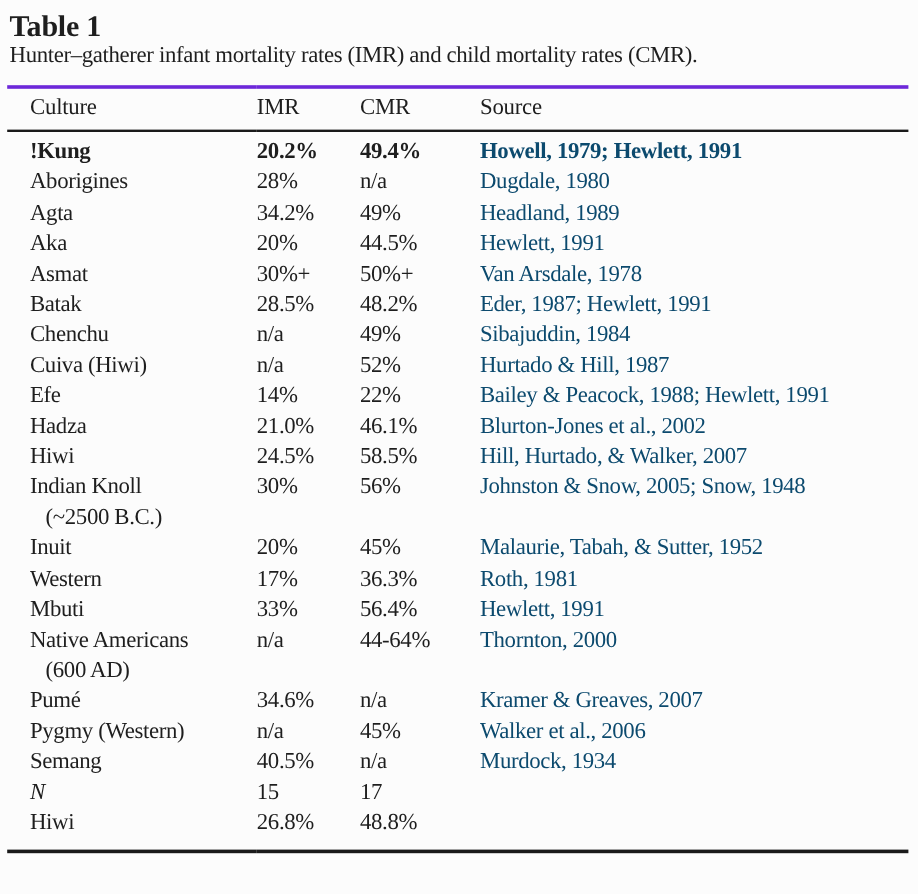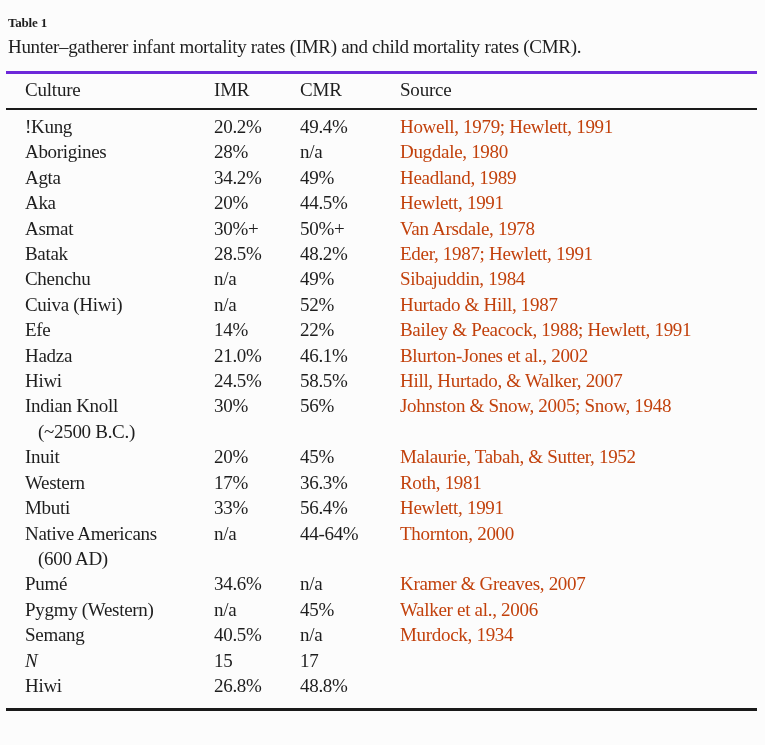--- a/index.html
+++ b/index.html
@@ -5,21 +5,21 @@
   html, body { margin: 0; padding: 0; }
   body {
     width: 765px; height: 745px;
     background: #fcfcfc;
     color: #1e1e1e;
     font-family: "Liberation Serif", "DejaVu Serif", serif;
     overflow: hidden;
   }
   .sheet { box-sizing: border-box; width: 765px; height: 745px; padding: 11px 6px 0 6px; }
   .table-title {
-    font-size: 13px; font-weight: bold; line-height: 23px;
+    font-size: 25px; font-weight: bold; line-height: 23px;
     margin: 0 0 1px 2px; letter-spacing: -0.2px;
   }
   .table-caption {
     font-size: 19px; line-height: 24px; margin: 0 0 12px 2px; letter-spacing: -0.3px;
   }
   table.mortality {
     border-collapse: collapse; table-layout: fixed;
     width: 751px;
     border-top: 3px solid #6d28d9;
     border-bottom: 3px solid #1a1a1a;
@@ -33,28 +33,28 @@
     font-weight: normal; text-align: left;
     padding: 5px 0 7px 0;
     border-bottom: 2px solid #1a1a1a;
     letter-spacing: -0.2px;
   }
   thead th.col-culture { padding-left: 19px; }
   tbody td {
     padding: 0; vertical-align: top;
     line-height: 25.4px; letter-spacing: -0.3px;
   }
-  tbody tr:first-child td { padding-top: 4px; }
+  tbody tr:first-child td { padding-top: 4px; font-weight: bold; }
   tbody tr:last-child td { padding-bottom: 10px; }
   td.col-culture { padding-left: 19px; }
   .cname { display: block; }
   .cname.italic { font-style: italic; }
   .cname2 { display: block; padding-left: 13px; }
   .cname2:empty { display: none; }
-  td.source { color: #c2410c; }
+  td.source { color: #0c4a6e; }
 </style>
 </head>
 <body>
 
 <div class="sheet">
   <div class="table-title">Table 1</div>
   <div class="table-caption">Hunter–gatherer infant mortality rates (IMR) and child mortality rates (CMR).</div>
 
   <table class="mortality">
     <colgroup>

